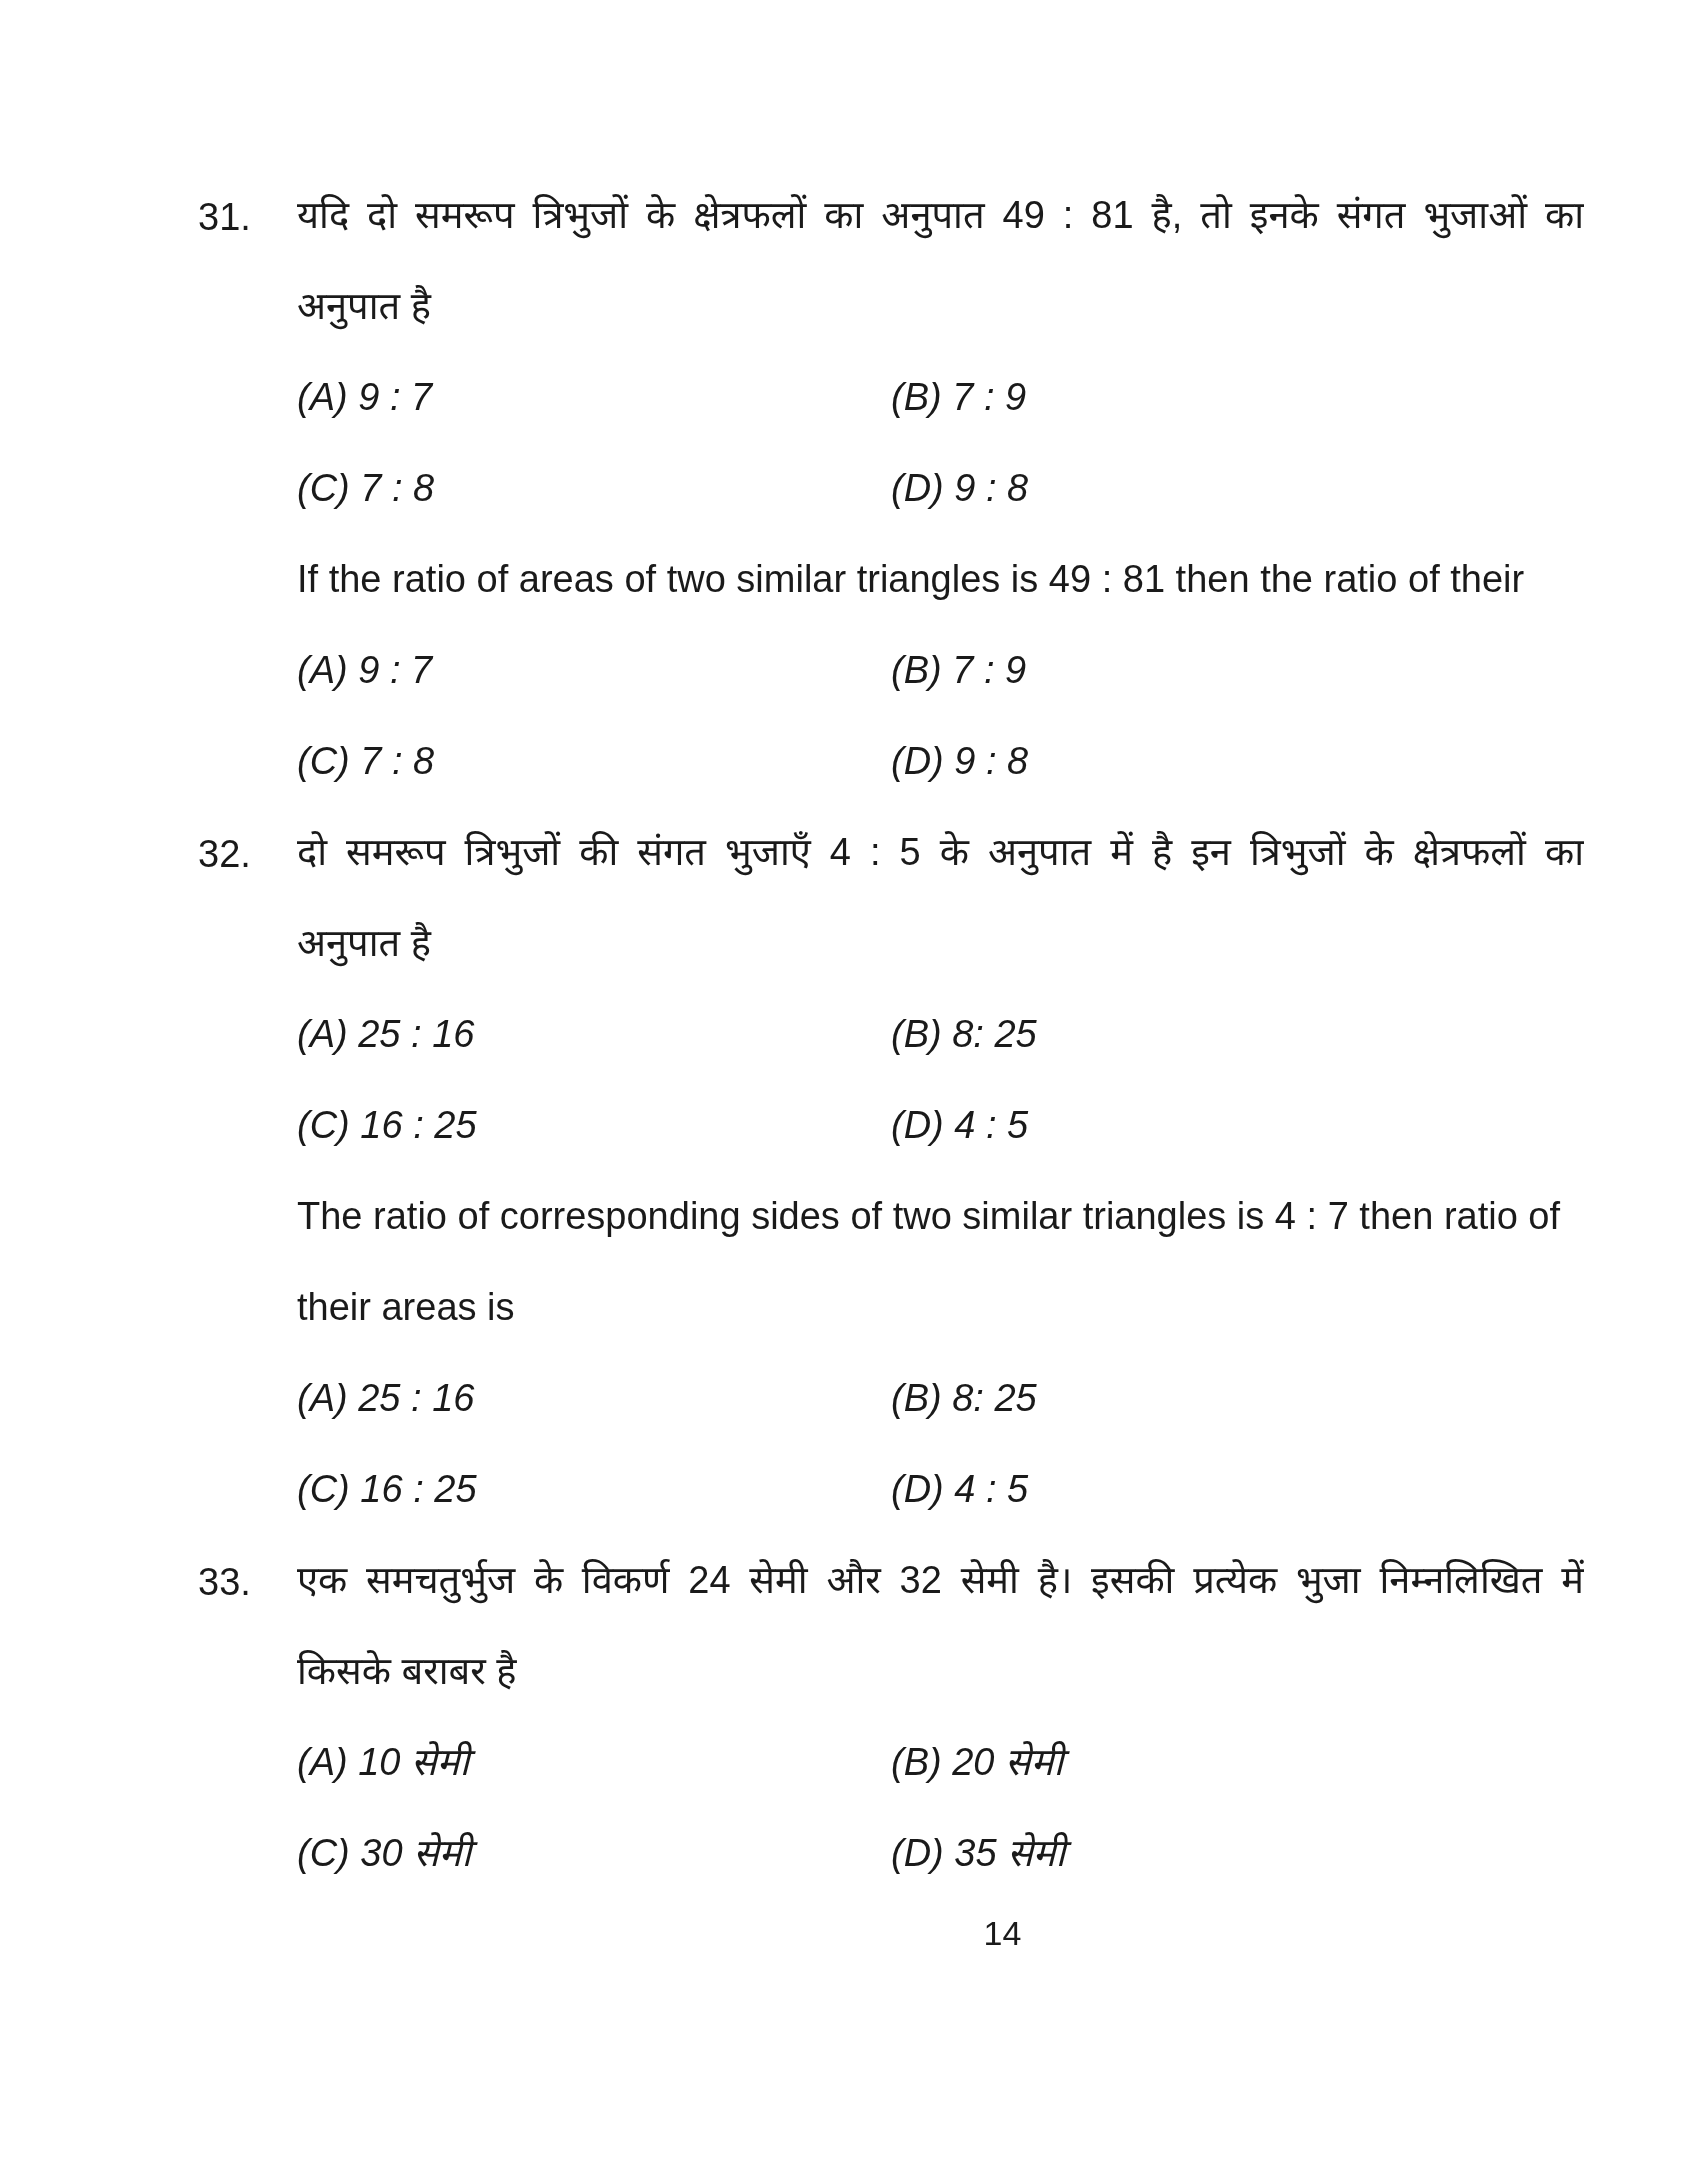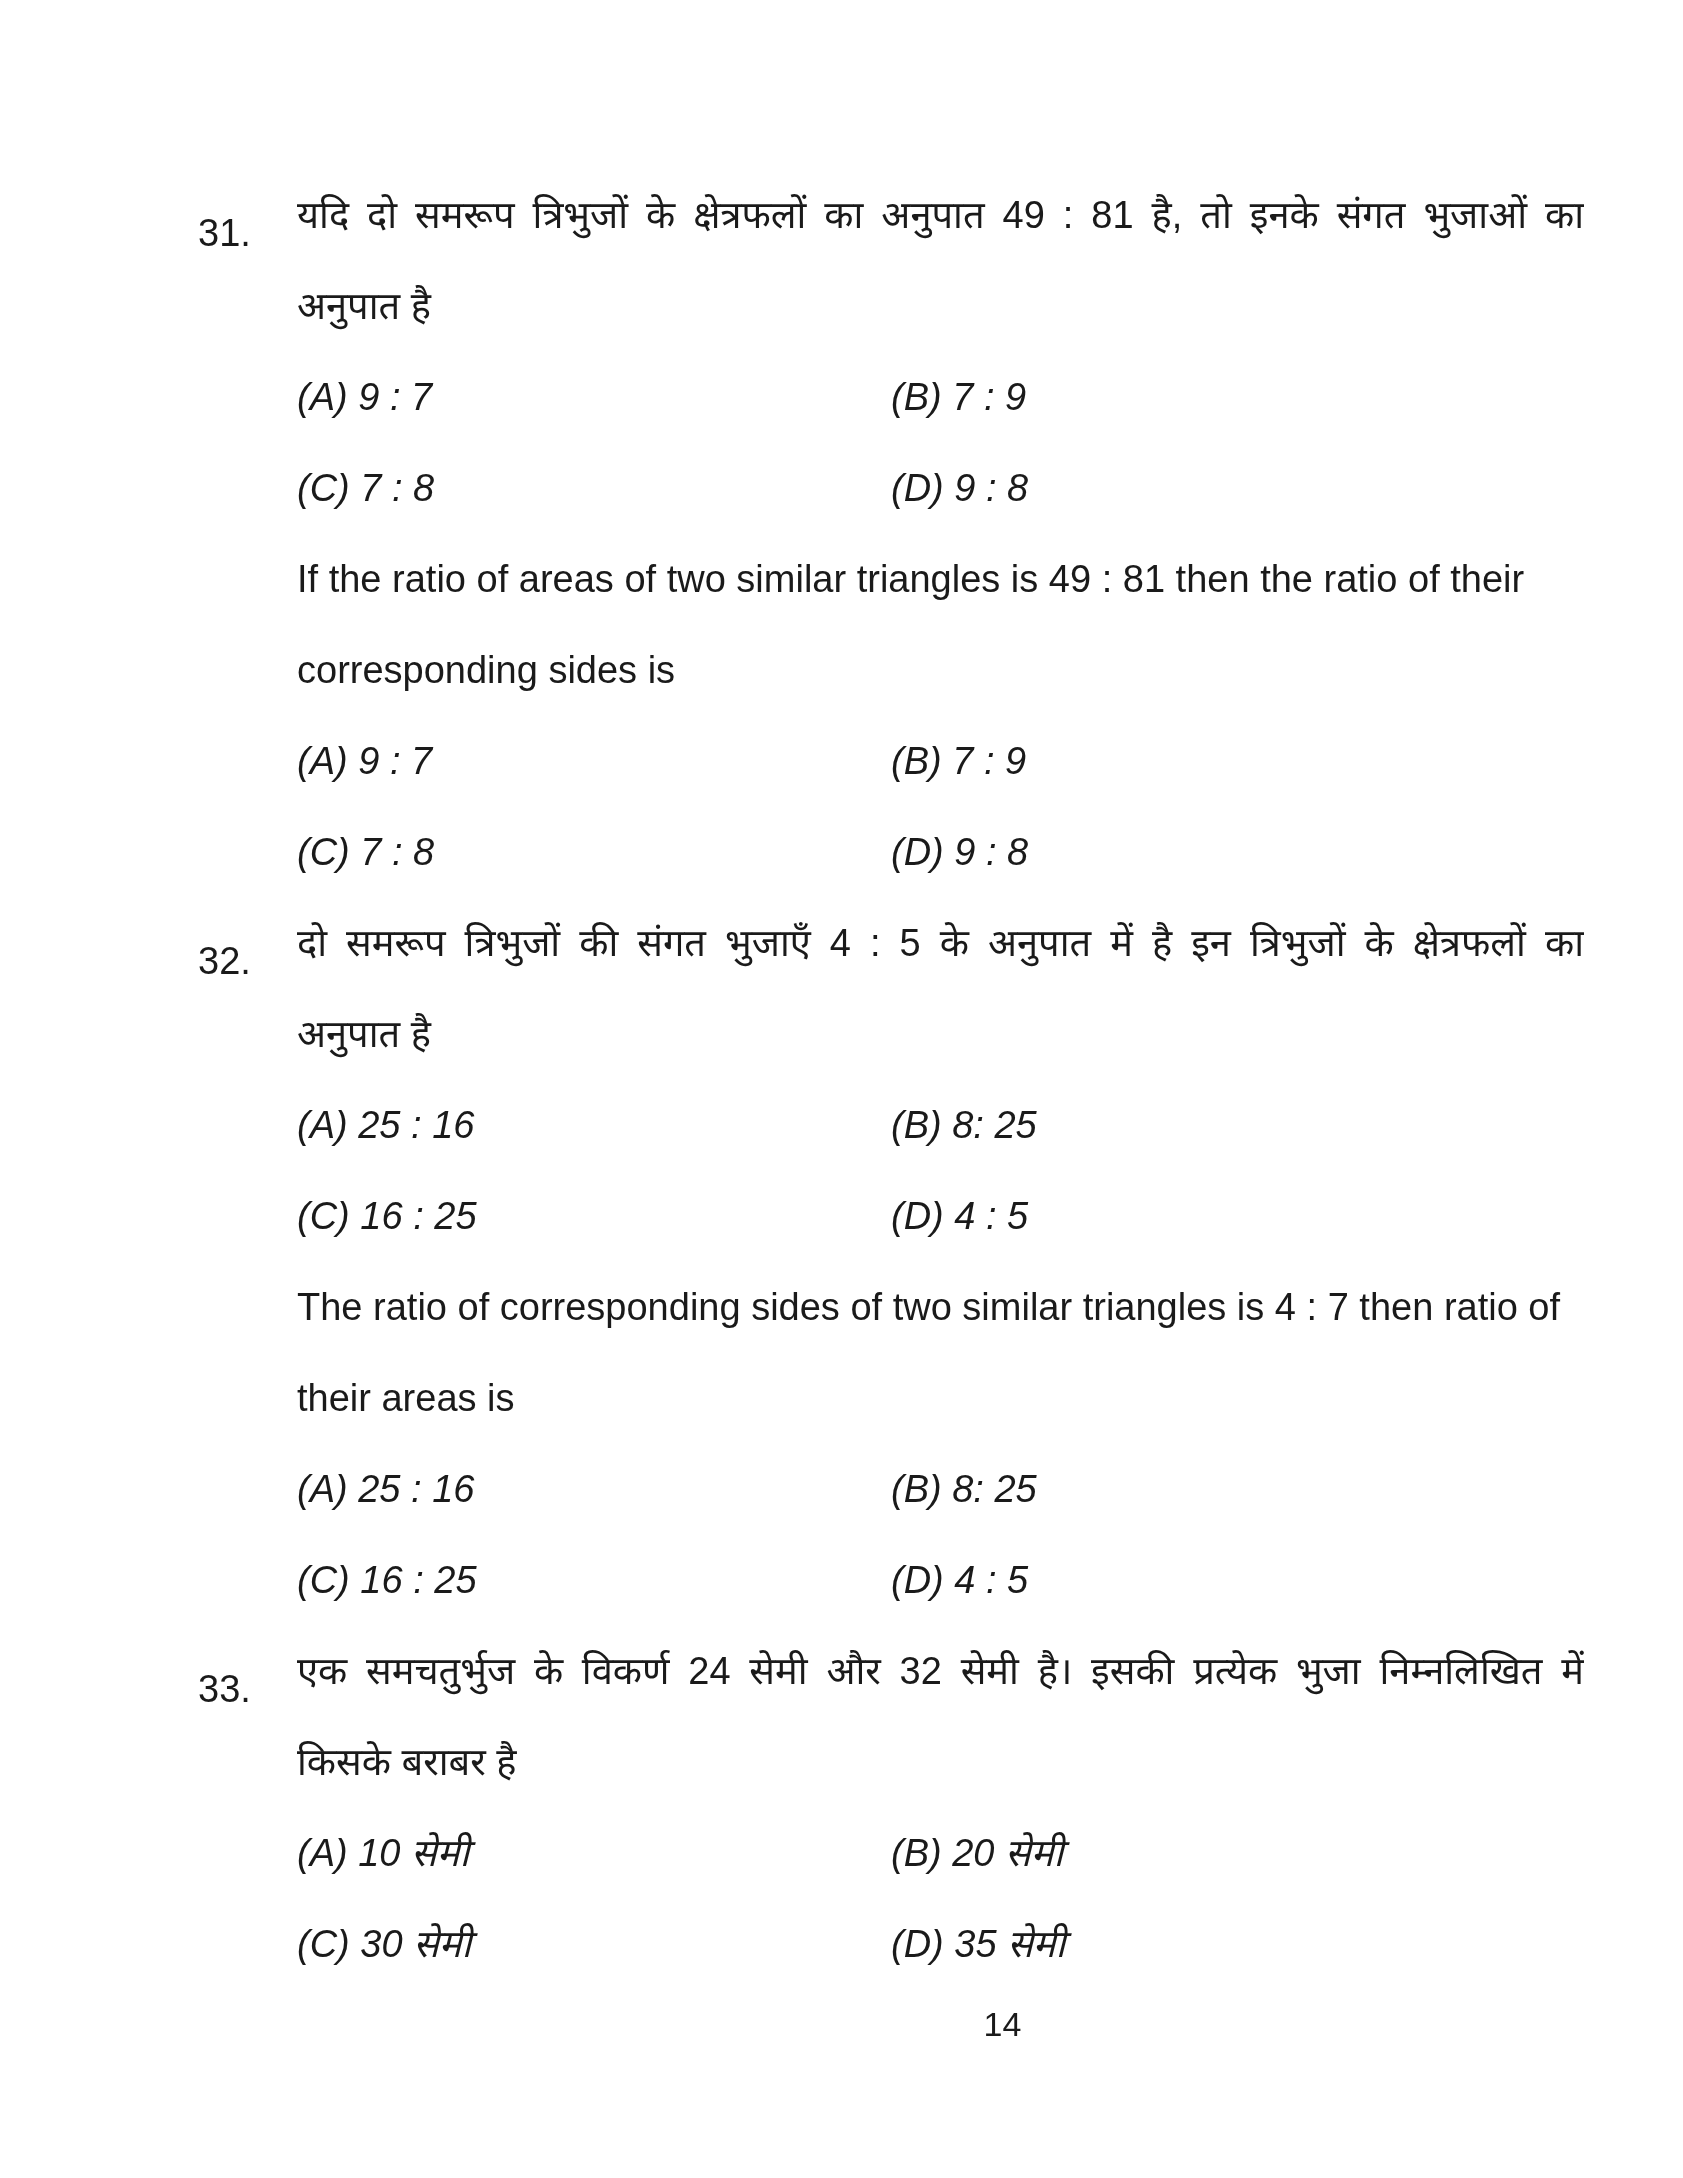--- a/index.html
+++ b/index.html
@@ -20,21 +20,21 @@
   .content {
     position: relative;
     padding: 170px 99px 0 297px; 
   }
   .question {
     position: relative;
   }
   .qnum {
     position: absolute;
     left: -99px;
-    top: 18px;
+    top: 2px;
     height: 91px;
     line-height: 91px;
     text-align: right;
   }
   .line {
     height: 91px;
     line-height: 91px;
     overflow: hidden;
   }
   .justify {
@@ -79,21 +79,20 @@
       <div class="line">अनुपात है</div>
       <div class="opt-row">
         <div class="opt-cell">(A) 9 : 7</div>
         <div class="opt-cell">(B) 7 : 9</div>
       </div>
       <div class="opt-row">
         <div class="opt-cell">(C) 7 : 8</div>
         <div class="opt-cell">(D) 9 : 8</div>
       </div>
       <div class="line">If the ratio of areas of two similar triangles is 49 : 81 then the ratio of their</div>
-      <div class="line">corresponding sides is</div>
       <div class="opt-row">
         <div class="opt-cell">(A) 9 : 7</div>
         <div class="opt-cell">(B) 7 : 9</div>
       </div>
       <div class="opt-row">
         <div class="opt-cell">(C) 7 : 8</div>
         <div class="opt-cell">(D) 9 : 8</div>
       </div>
     </section>
 

